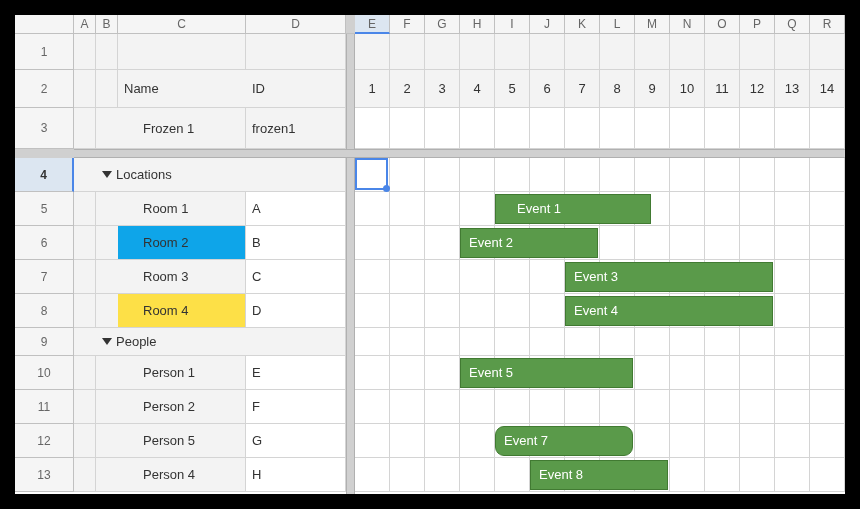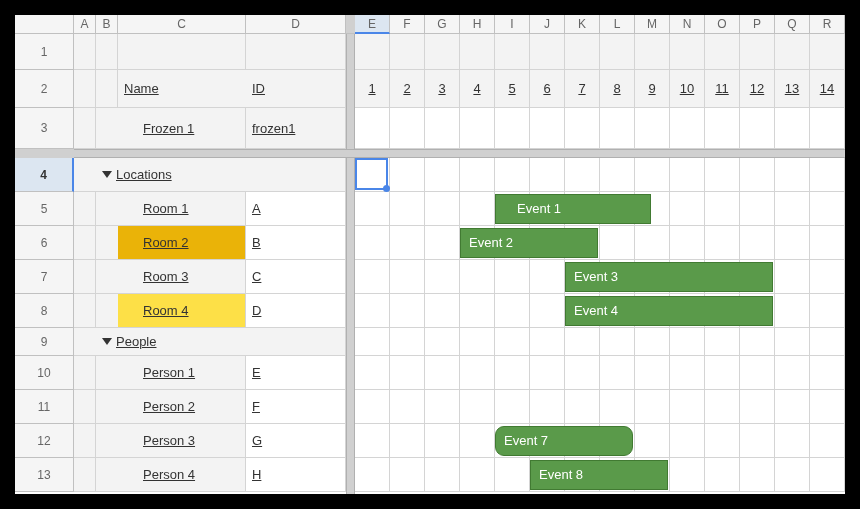--- a/index.html
+++ b/index.html
@@ -48,21 +48,20 @@
     color: #666;
     font-size: 12px;
   }
   .ch { height: 19px; }
   .rh { width: 59px; }
   .ch.selE { background: #dce6f1; border-bottom: 2px solid #4a86e8; }
   .rh.sel4 { background: #dce6f1; border-right: 2px solid #4a86e8; font-weight: bold; color: #333; }
 
   .pane {
     position: absolute;
-    text-decoration: underline;
   }
   .top-frozen  { left: 340px; top: 19px; right: 0; height: 115px; }
   .main        { left: 340px; top: 143px; right: 0; bottom: 0; }
   .left-main   { left: 59px;  top: 143px; width: 272px; bottom: 0; }
   .top-left-frozen { left: 59px; top: 19px; width: 272px; height: 115px; }
 
   .freeze-bar-v {
     position: absolute;
     left: 331px; top: 0; bottom: 0; width: 9px;
     background: #d0d0d0;
@@ -269,21 +268,21 @@
       </div>
       <div class="row" style="height: 34px;">
         <div class="cell colA" style="background:#f3f3f3;"></div>
         <div class="cell colB" style="background:#f3f3f3;border-right:none;"></div>
         <div class="cell colC" style="background:#f3f3f3;padding-left:25px;">Room 1</div>
         <div class="cell colD">A</div>
       </div>
       <div class="row" style="height: 34px;">
         <div class="cell colA" style="background:#f3f3f3;"></div>
         <div class="cell colB" style="background:#f3f3f3;border-right:none;"></div>
-        <div class="cell colC" style="background:#eab308;padding-left:25px;">Room 2</div>
+        <div class="cell colC" style="background:#0ea5e9;padding-left:25px;">Room 2</div>
         <div class="cell colD">B</div>
       </div>
       <div class="row" style="height: 34px;">
         <div class="cell colA" style="background:#f3f3f3;"></div>
         <div class="cell colB" style="background:#f3f3f3;border-right:none;"></div>
         <div class="cell colC" style="background:#f3f3f3;padding-left:25px;">Room 3</div>
         <div class="cell colD">C</div>
       </div>
       <div class="row" style="height: 34px;">
         <div class="cell colA" style="background:#f3f3f3;"></div>
@@ -306,21 +305,21 @@
       </div>
       <div class="row" style="height: 34px;">
         <div class="cell colA" style="background:#f3f3f3;"></div>
         <div class="cell colB" style="background:#f3f3f3;border-right:none;"></div>
         <div class="cell colC" style="background:#f3f3f3;padding-left:25px;">Person 2</div>
         <div class="cell colD">F</div>
       </div>
       <div class="row" style="height: 34px;">
         <div class="cell colA" style="background:#f3f3f3;"></div>
         <div class="cell colB" style="background:#f3f3f3;border-right:none;"></div>
-        <div class="cell colC" style="background:#f3f3f3;padding-left:25px;">Person 3</div>
+        <div class="cell colC" style="background:#f3f3f3;padding-left:25px;">Person 5</div>
         <div class="cell colD">G</div>
       </div>
       <div class="row" style="height: 34px; justify-content: space-between;">
         <div class="cell colA" style="background:#f3f3f3;"></div>
         <div class="cell colB" style="background:#f3f3f3;border-right:none;"></div>
         <div class="cell colC" style="background:#f3f3f3;padding-left:25px;">Person 4</div>
         <div class="cell colD">H</div>
       </div>
     </div>
 
@@ -485,19 +484,20 @@
           <div class="cell num"></div>
           <div class="cell num"></div>
           <div class="cell num"></div>
         </div>
       </div>
     <div class="event-layer" id="eventLayer">
         <div class="event" style="left: 140px; top: 36px; width: 156px; padding-left: 21px;">Event 1</div>
         <div class="event" style="left: 105px; top: 70px; width: 138px;">Event 2</div>
         <div class="event" style="left: 210px; top: 104px; width: 208px;">Event 3</div>
         <div class="event" style="left: 210px; top: 138px; width: 208px;">Event 4</div>
+        <div class="event" style="left: 105px; top: 200px; width: 173px;">Event 5</div>
         <div class="event" style="left: 140px; top: 268px; width: 138px; border-radius: 9px;">Event 7</div>
         <div class="event" style="left: 175px; top: 302px; width: 138px;">Event 8</div>
       </div>
     <div class="active-cell" style="left:0;top:0;width:33px;height:32px;"></div>
   </div>
 
 </div>
 
 </body></html>

